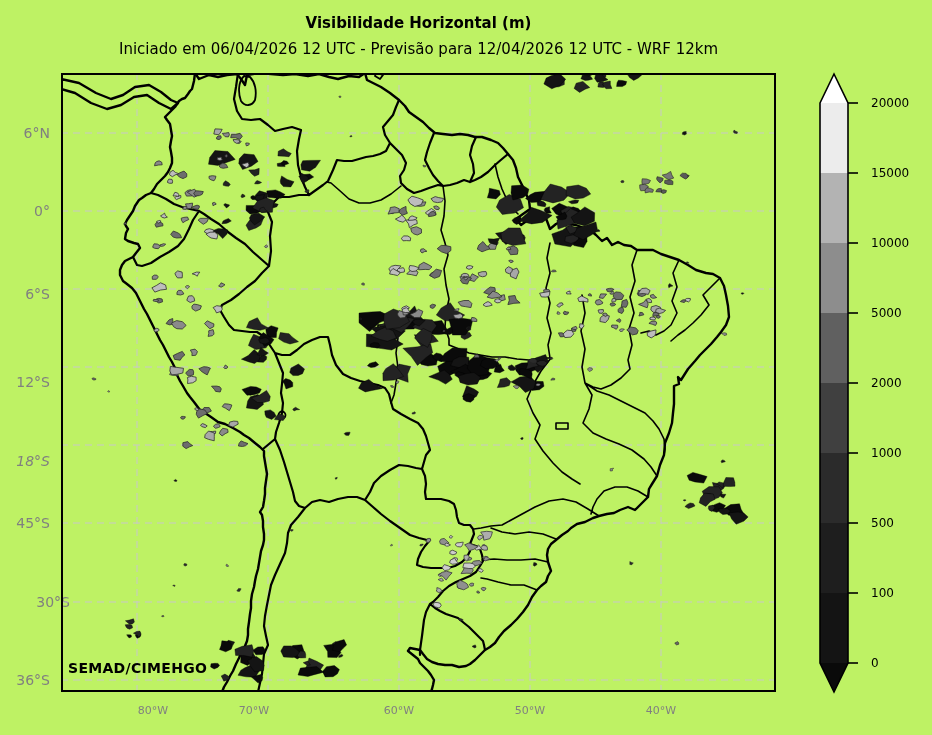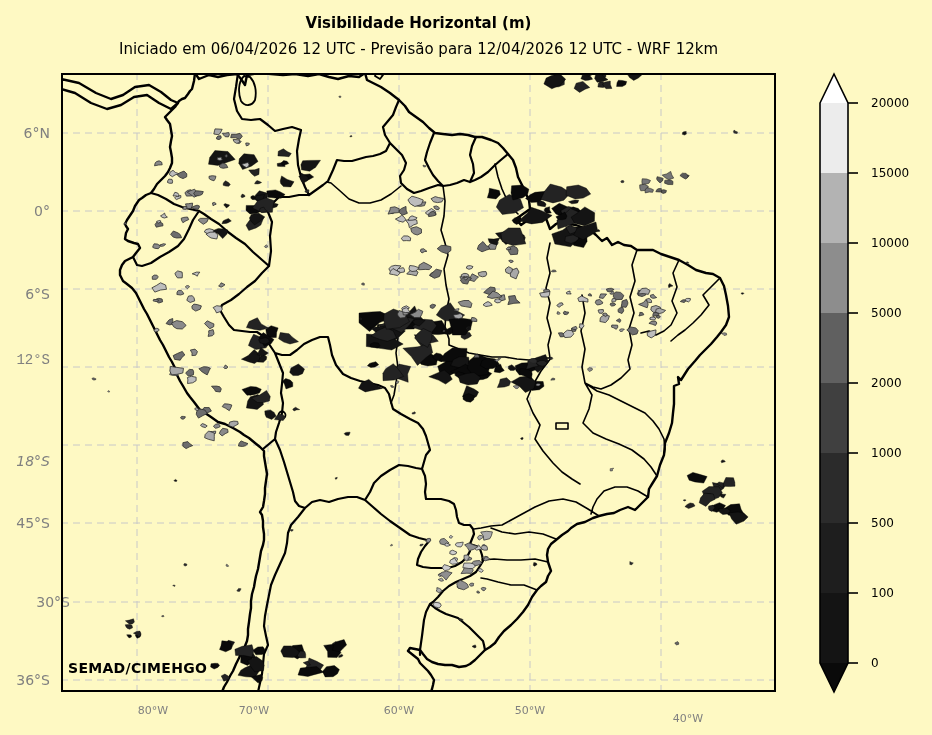--- a/index.html
+++ b/index.html
@@ -1,17 +1,17 @@
 <!DOCTYPE html>
 <html><head>
 <meta charset="utf-8">
 <style>
   html,body{margin:0;padding:0;background:#ffffff;}
   body{width:932px;height:735px;font-family:"DejaVu Sans",sans-serif;-webkit-font-smoothing:antialiased;}
-  .fig{position:relative;width:932px;height:735px;background:#fef9c3;overflow:hidden;}
+  .fig{position:relative;width:932px;height:735px;background:#bef264;overflow:hidden;}
   .fig-title{position:absolute;left:61px;top:14px;width:715px;text-align:center;
              font-size:15px;font-weight:bold;color:#000;}
   .fig-subtitle{position:absolute;left:61px;top:40px;width:715px;text-align:center;
              font-size:15px;color:#000;white-space:nowrap;}
   .map-svg{position:absolute;left:61px;top:73px;}
   .cb-svg{position:absolute;left:808px;top:70px;}
   .lat-label{position:absolute;left:0;width:50px;text-align:right;
              font-size:14px;color:#808080;line-height:14px;}
   .lon-label{position:absolute;top:704px;width:64px;margin-left:-32px;text-align:center;
              font-size:11px;color:#808080;line-height:14px;}
@@ -25,32 +25,32 @@
 
 <div class="fig">
 
   <div class="fig-title">Visibilidade Horizontal (m)</div>
   <div class="fig-subtitle">Iniciado em 06/04/2026 12 UTC - Previsão para 12/04/2026 12 UTC - WRF 12km</div>
 
   <div id="lat-axis">
       <div class="lat-label" style="top: 126px;">6°N</div>
       <div class="lat-label" style="top: 204px;">0°</div>
       <div class="lat-label" style="top: 287px;">6°S</div>
-      <div class="lat-label" style="top: 353px; font-family: Liberation Mono, monospace;">12°S</div>
+      <div class="lat-label" style="top: 375px;">12°S</div>
       <div class="lat-label" style="top: 454px; font-style: italic;">18°S</div>
       <div class="lat-label" style="top: 516px;">45°S</div>
       <div class="lat-label" style="top: 595px; padding-left: 20px;">30°S</div>
       <div class="lat-label" style="top: 673px;">36°S</div>
     </div>
   <div id="lon-axis">
       <div class="lon-label" style="left: 153px;">80°W</div>
       <div class="lon-label" style="left: 254px;">70°W</div>
       <div class="lon-label" style="left: 399px;">60°W</div>
       <div class="lon-label" style="left: 530px;">50°W</div>
-      <div class="lon-label" style="left: 688px; margin-top: 8px;">40°W</div>
+      <div class="lon-label" style="left: 661px;">40°W</div>
     </div>
 
   <svg class="map-svg" id="map-svg" width="715" height="619" viewBox="0 0 715 619">
     <g id="grid-layer">
         <line x1="76" y1="0" x2="76" y2="619" stroke="#c8c8c8" stroke-width="1" stroke-dasharray="7 5"></line>
         <line x1="207" y1="0" x2="207" y2="619" stroke="#c8c8c8" stroke-width="1" stroke-dasharray="7 5"></line>
         <line x1="338" y1="0" x2="338" y2="619" stroke="#c8c8c8" stroke-width="1" stroke-dasharray="7 5"></line>
         <line x1="469" y1="0" x2="469" y2="619" stroke="#c8c8c8" stroke-width="1" stroke-dasharray="7 5"></line>
         <line x1="600" y1="0" x2="600" y2="619" stroke="#c8c8c8" stroke-width="1" stroke-dasharray="7 5"></line>
         <line x1="0" y1="60" x2="715" y2="60" stroke="#c8c8c8" stroke-width="1" stroke-dasharray="7 5"></line>

